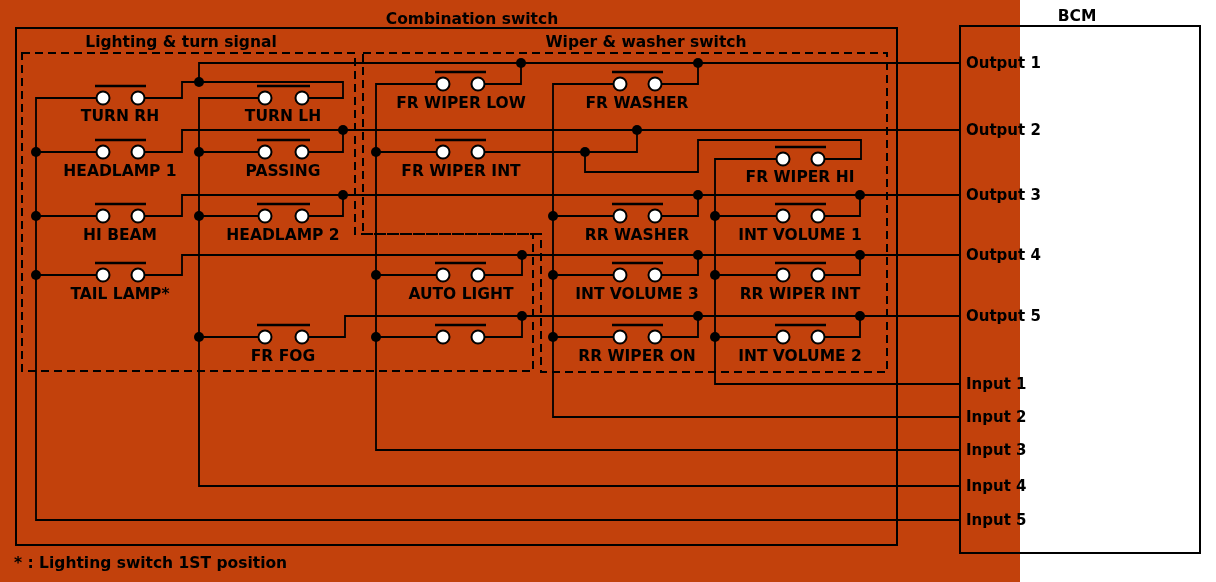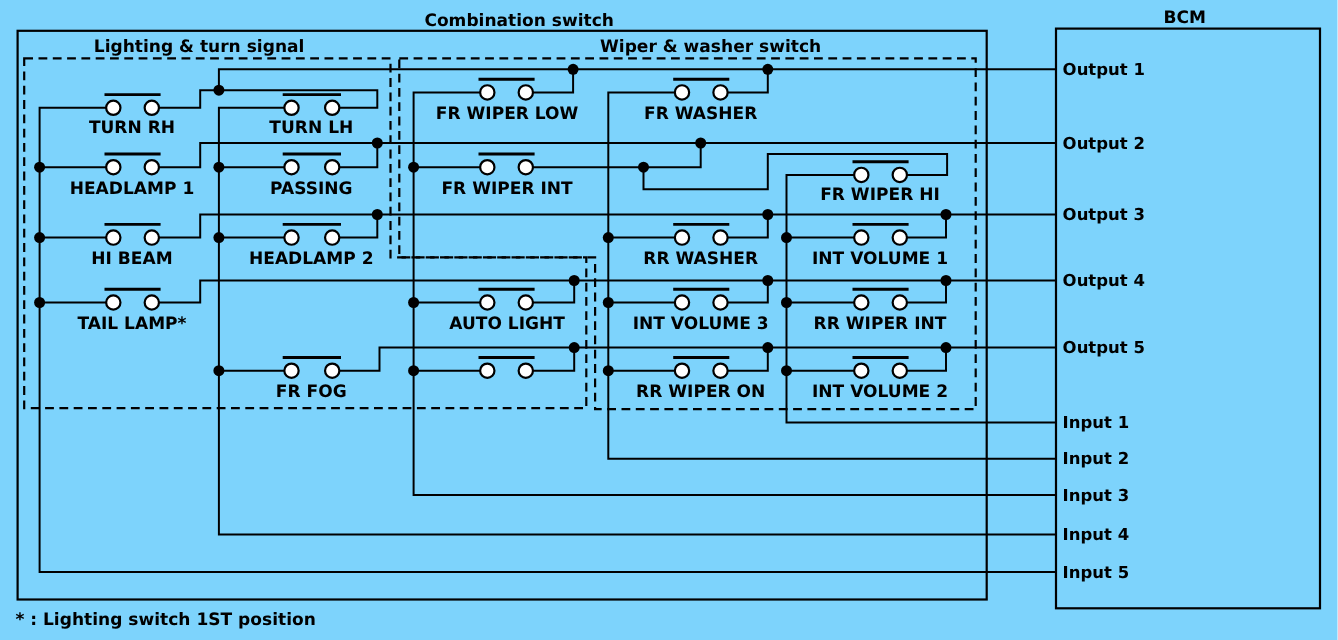--- a/index.html
+++ b/index.html
@@ -1,16 +1,16 @@
 <!DOCTYPE html>
 <html><head>
 <meta charset="utf-8">
 <style>
   html,body{margin:0;padding:0;background:#ffffff;}
-  #stage{position:relative;width:1216px;height:582px;background:#7dd3fc;font-family:"DejaVu Sans",sans-serif;}
+  #stage{position:relative;width:1020px;height:582px;background:#c2410c;font-family:"DejaVu Sans",sans-serif;}
   svg text{font-family:"DejaVu Sans","Liberation Sans",sans-serif;font-weight:bold;fill:#000;}
   .wire{fill:none;stroke:#000;stroke-width:1.8;}
   .boxline{fill:none;stroke:#000;stroke-width:2;}
   .dashedbox{fill:none;stroke:#000;stroke-width:2;stroke-dasharray:8 5;}
   .bar{stroke:#000;stroke-width:2.6;}
   .term{fill:#fff;stroke:#000;stroke-width:2;}
   .dot{fill:#000;stroke:none;}
   .sw-label{font-size:15.5px;text-anchor:middle;}
   .title{font-size:15.5px;text-anchor:middle;}
   .port-label{font-size:15px;text-anchor:start;}

